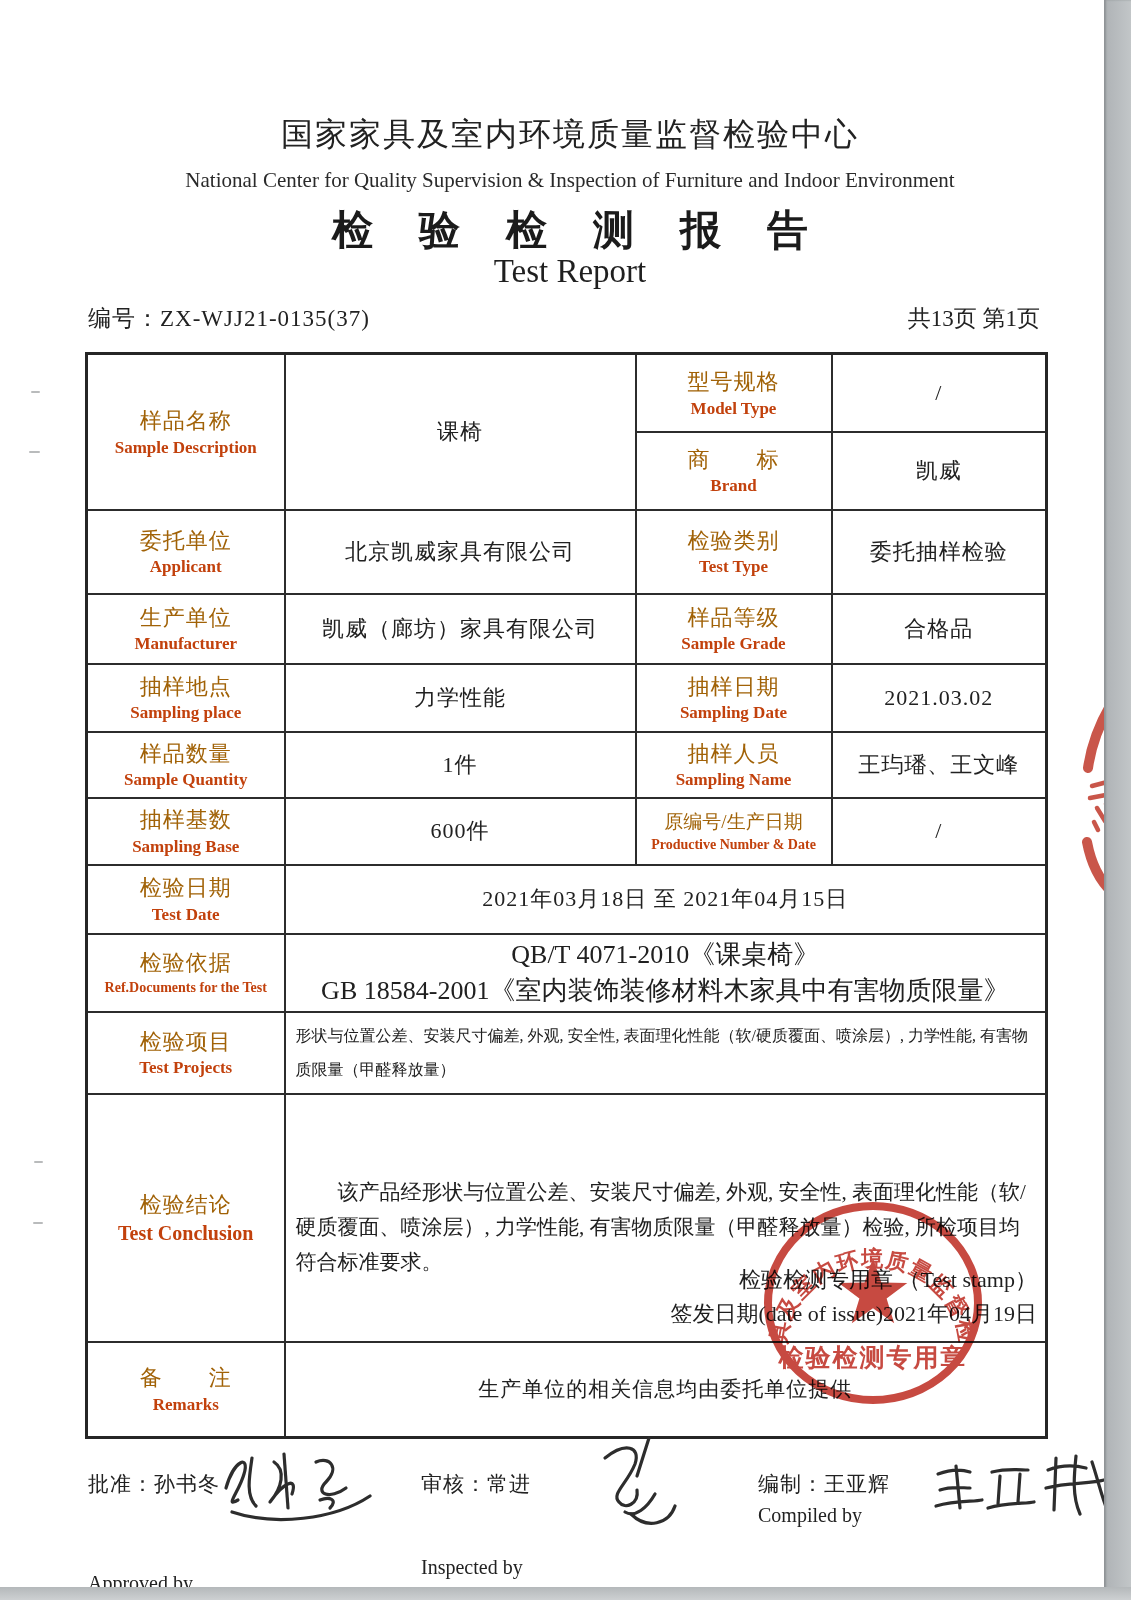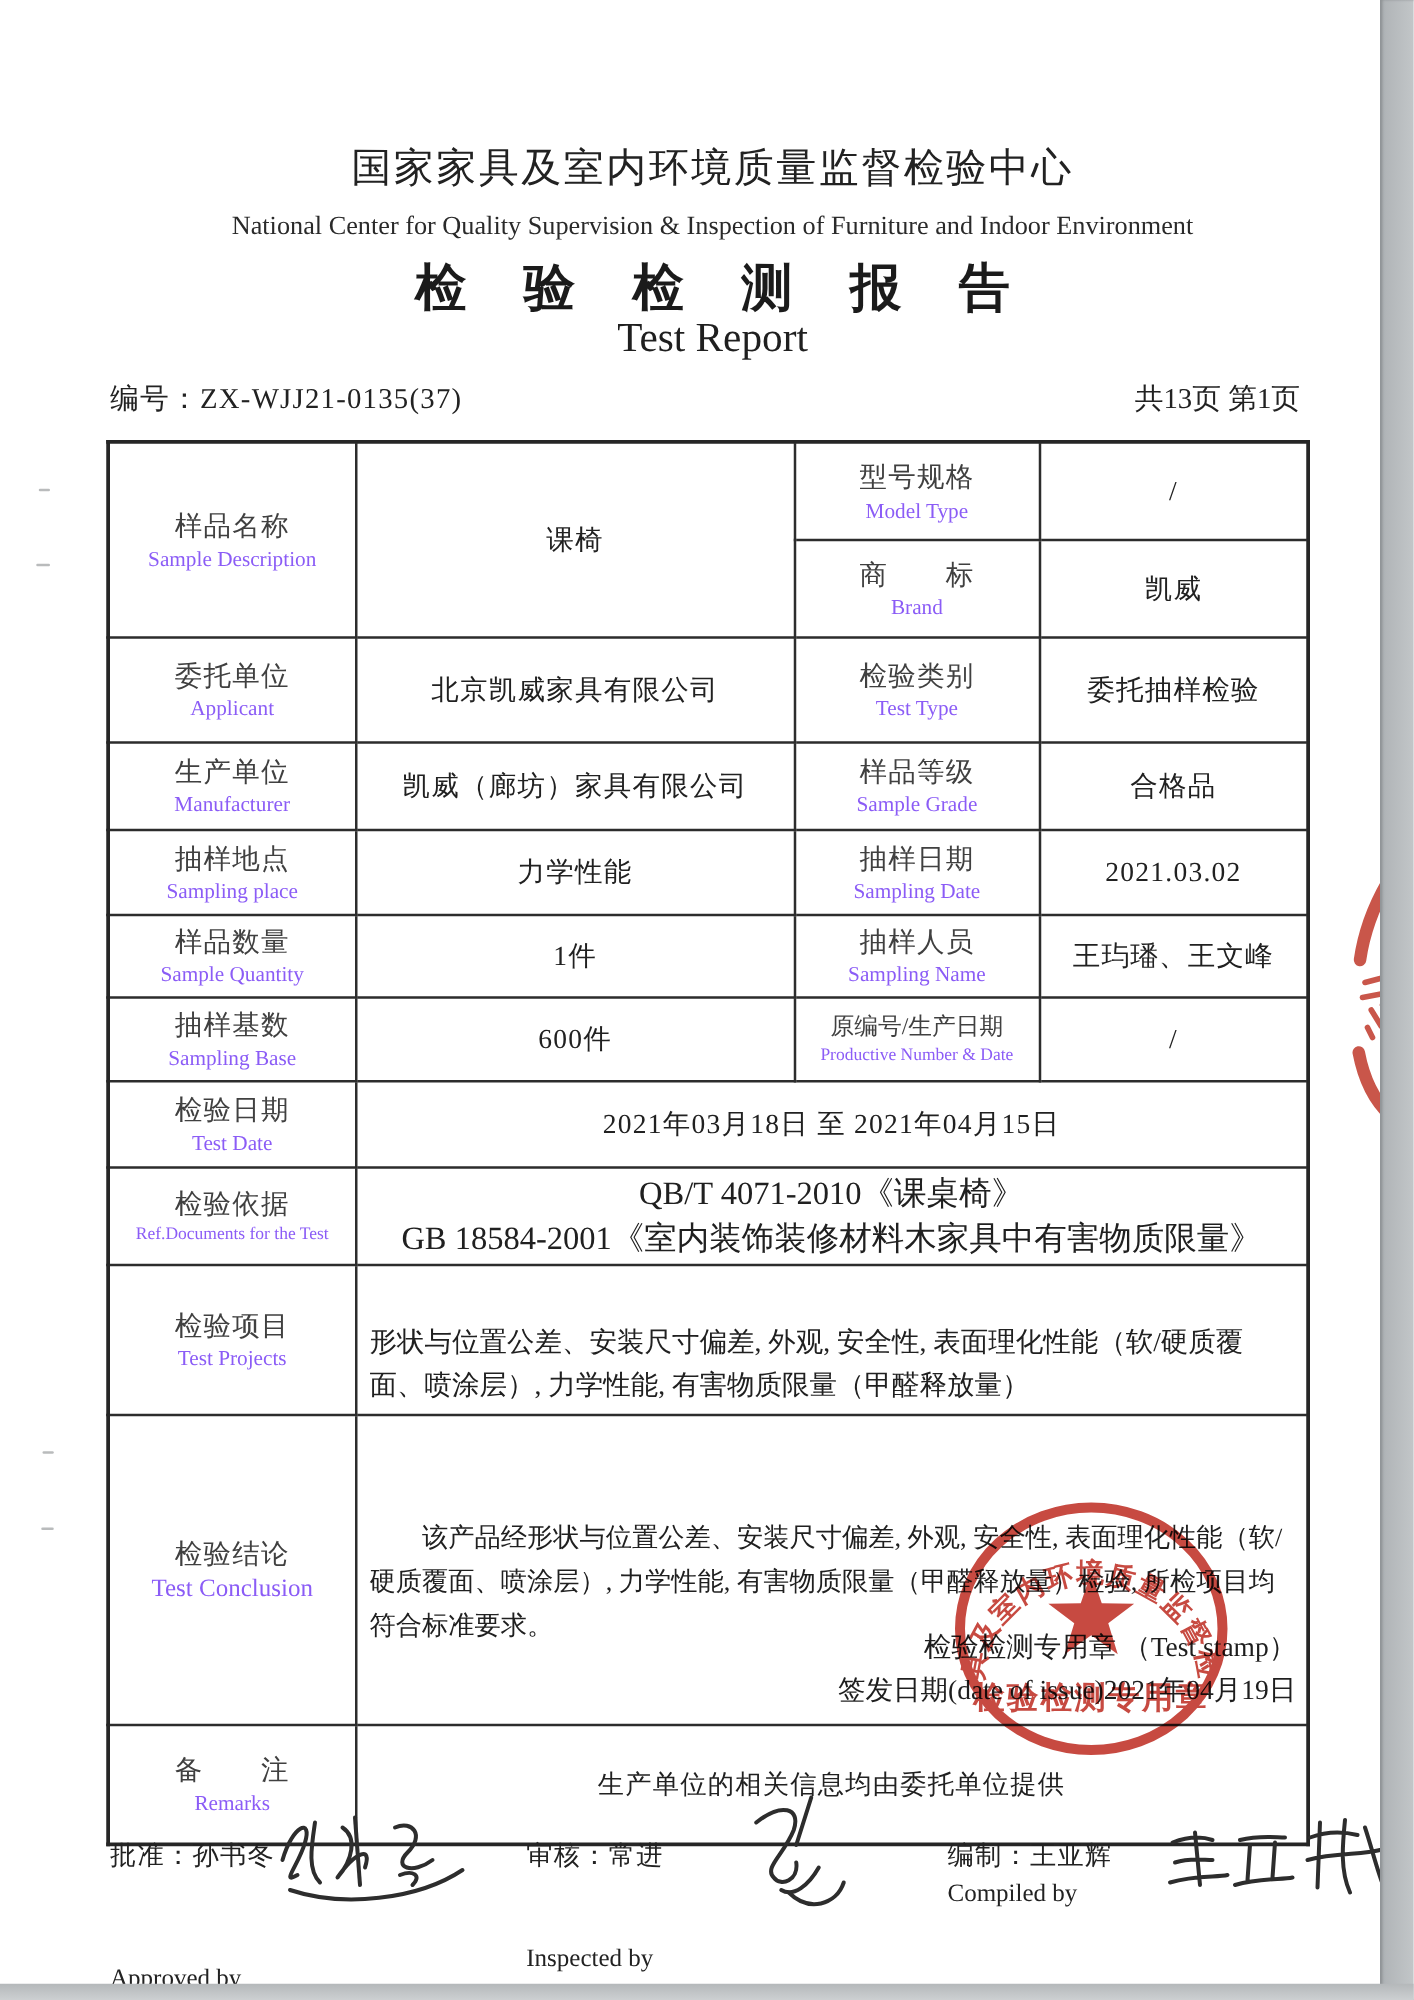--- a/index.html
+++ b/index.html
@@ -25,28 +25,28 @@
     display:flex;justify-content:space-between;align-items:flex-end;}
   .report-no{font-size:23px;letter-spacing:1px;color:#222;}
   .pagination{font-size:23px;color:#222;}
 
   
   table.report{position:absolute;left:85px;top:352px;width:960px;
     border-collapse:collapse;table-layout:fixed;}
   table.report td{border:2px solid #2c2c2c;text-align:center;vertical-align:middle;
     padding:2px 6px;}
   table.report{border:3px solid #262626;}
-  .cn-lbl{font-size:22px;color:#404040;letter-spacing:1px;line-height:1.45;}
-  .en-lbl{font-size:17px;color:#8b5cf6;line-height:1.3;}
+  .cn-lbl{font-size:22px;color:#a16207;letter-spacing:1px;line-height:1.45;}
+  .en-lbl{font-size:17px;color:#c2410c;line-height:1.3;font-weight:bold;}
   .en-lbl.small{font-size:14px;}
   .cn-lbl.small{font-size:19px;letter-spacing:0;}
   .val{font-size:22px;color:#212121;letter-spacing:1px;}
   td.left-cell{text-align:left;padding-left:12px;}
   .doc-line{font-size:26px;color:#202020;line-height:36px;text-align:center;}
-  .proj-text{font-size:22px;color:#202020;line-height:34px;text-align:left;padding:4px 8px 4px 4px;margin-top:38px;}
+  .proj-text{font-size:16px;color:#202020;line-height:34px;text-align:left;padding:4px 8px 4px 4px;}
   .concl-cell{position:relative;vertical-align:top;}
   .concl-text{font-size:21px;color:#202020;line-height:35px;text-align:left;
     text-indent:2em;padding:20px 6px 0 4px;}
   .stamp-lines{position:absolute;right:8px;bottom:10px;text-align:right;}
   .stamp-line1{font-size:22px;color:#1e1e1e;line-height:34px;}
   .stamp-line2{font-size:22px;color:#1e1e1e;line-height:34px;}
 
   
   .sig-label-cn{position:absolute;font-size:21px;color:#222;letter-spacing:1px;}
   .sig-label-en{position:absolute;font-size:20px;color:#222;}

